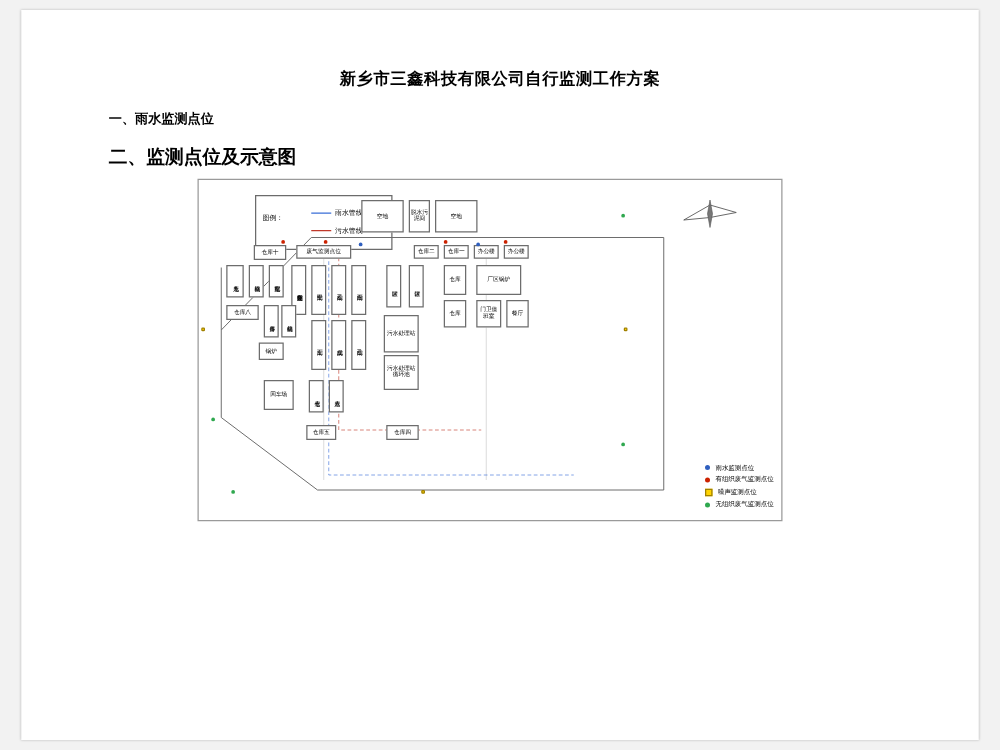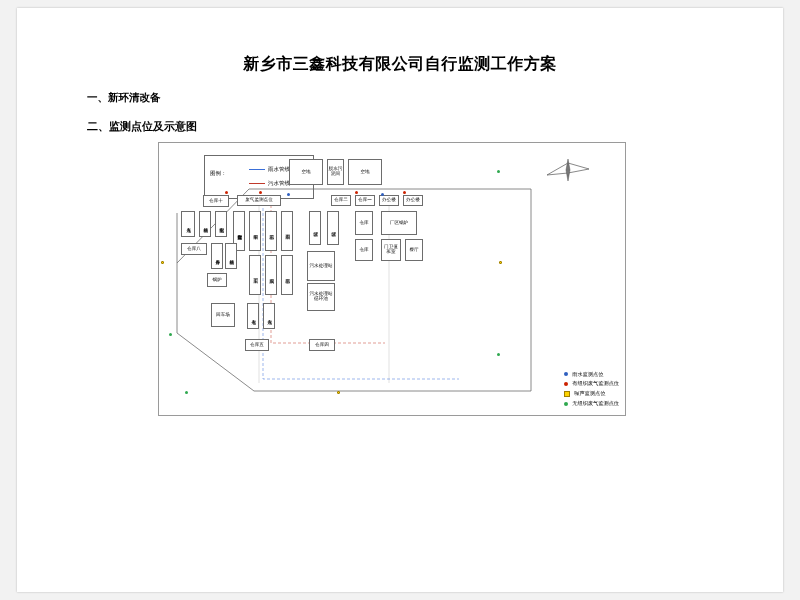--- a/index.html
+++ b/index.html
@@ -18,21 +18,21 @@
     left: 17px;
     top: 8px;
     width: 766px;
     height: 584px;
     background: #ffffff;
     box-shadow: 0 0 2px rgba(0,0,0,0.25);
     overflow: hidden;
   }
   .doc-title {
     text-align: center;
-    font-size: 16px;
+    font-size: 13px;
     font-weight: bold;
     letter-spacing: 0.5px;
     margin-top: 46px;
     color: #000;
   }
   .section-heading {
     font-size: 10.5px;
     font-weight: bold;
     margin-left: 70px;
     margin-top: 16px;
@@ -41,21 +41,21 @@
   .body-text {
     font-size: 10.5px;
     line-height: 1.85;
     margin: 6px 88px 0 88px;
     text-align: justify;
     text-justify: inter-ideograph;
     text-indent: 21px;
     color: #000;
   }
   .section-heading-2 {
-    font-size: 11px;
+    font-size: 15px;
     font-weight: bold;
     margin-left: 70px;
     margin-top: 14px;
     color: #000;
   }
 
   
   .figure {
     position: relative;
     margin: 8px auto 0 auto;
@@ -169,21 +169,21 @@
     height: 26px;
   }
 </style>
 </head>
 <body>
 
 <div class="page">
 
   <div class="doc-title">新乡市三鑫科技有限公司自行监测工作方案</div>
 
-  <div class="section-heading">一、新环清改备</div>
+  <div class="section-heading">一、雨水监测点位</div>
 
 
   <div class="section-heading-2">二、监测点位及示意图</div>
 
   <div class="figure">
     <div class="map-frame">
 
       <svg class="plant-outline" viewBox="0 0 466 272" preserveAspectRatio="none">
         <polyline points="18,70 18,120 90,46 372,46 372,248 95,248 18,190 18,120" fill="none" stroke="#6d6d6d" stroke-width="0.8"></polyline>
 

